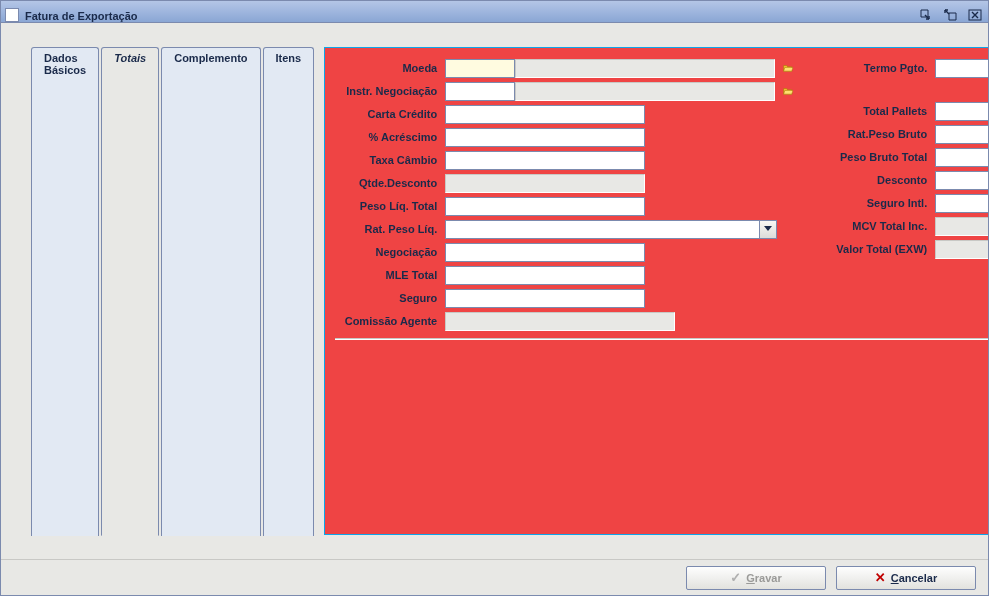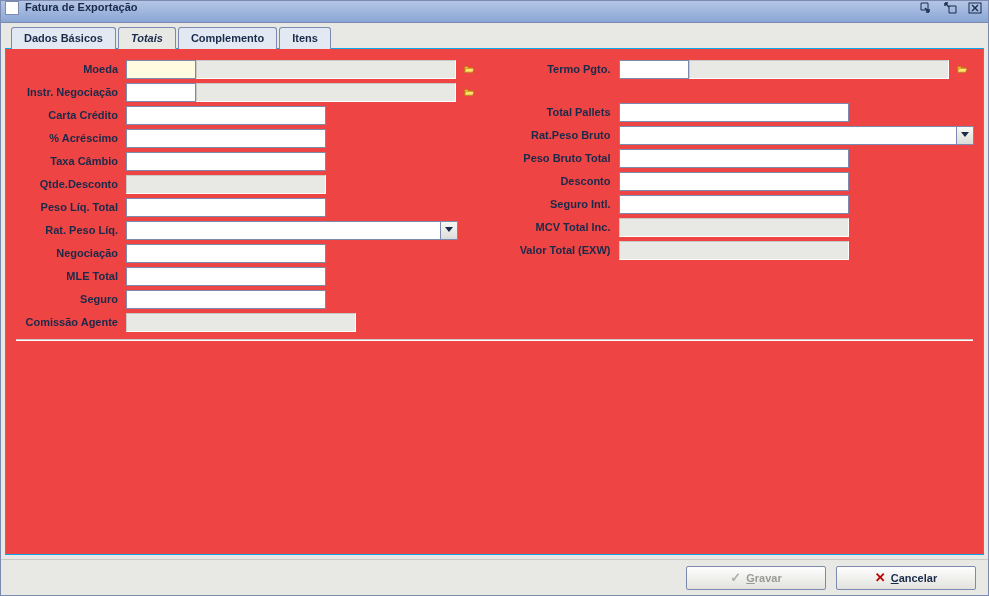--- a/index.html
+++ b/index.html
@@ -16,21 +16,21 @@
     background: #e8e8e5;
     border: 1px solid #7b8aae;
     position: relative;
     display: flex;
     flex-direction: column;
   }
   .titlebar {
     height: 22px;
     background: linear-gradient(#b4c6e6 0%, #9fb6de 50%, #8aa6d4 100%);
     display: flex;
-    align-items: flex-start;
+    align-items: flex-end;
     padding: 0 4px;
     color: #1a2a4a;
     font-weight: bold;
     border-bottom: 1px solid #7b8aae;
     flex-shrink: 0;
   }
   .titlebar .win-icon {
     width: 14px; height: 14px;
     border: 1px solid #7b8aae;
     background: #fff;
@@ -39,24 +39,23 @@
   .titlebar .title { flex: 1; }
   .titlebar .win-btns { display: flex; gap: 6px; }
   .titlebar .win-btn {
     width: 18px; height: 14px;
     display: flex; align-items: center; justify-content: center;
     font-size: 11px;
     color: #1a2a4a;
   }
   .content {
     flex: 1;
-    padding: 4px;
-    display: flex;
-    flex-direction: column;
-    gap: 0;
+    padding: 24px;
+    display: flex;
+    gap: 10px;
     overflow: hidden;
   }
   .tabs {
     display: flex;
     gap: 2px;
     margin-bottom: -1px;
     z-index: 2;
     padding-left: 6px;
   }
   .tab {

